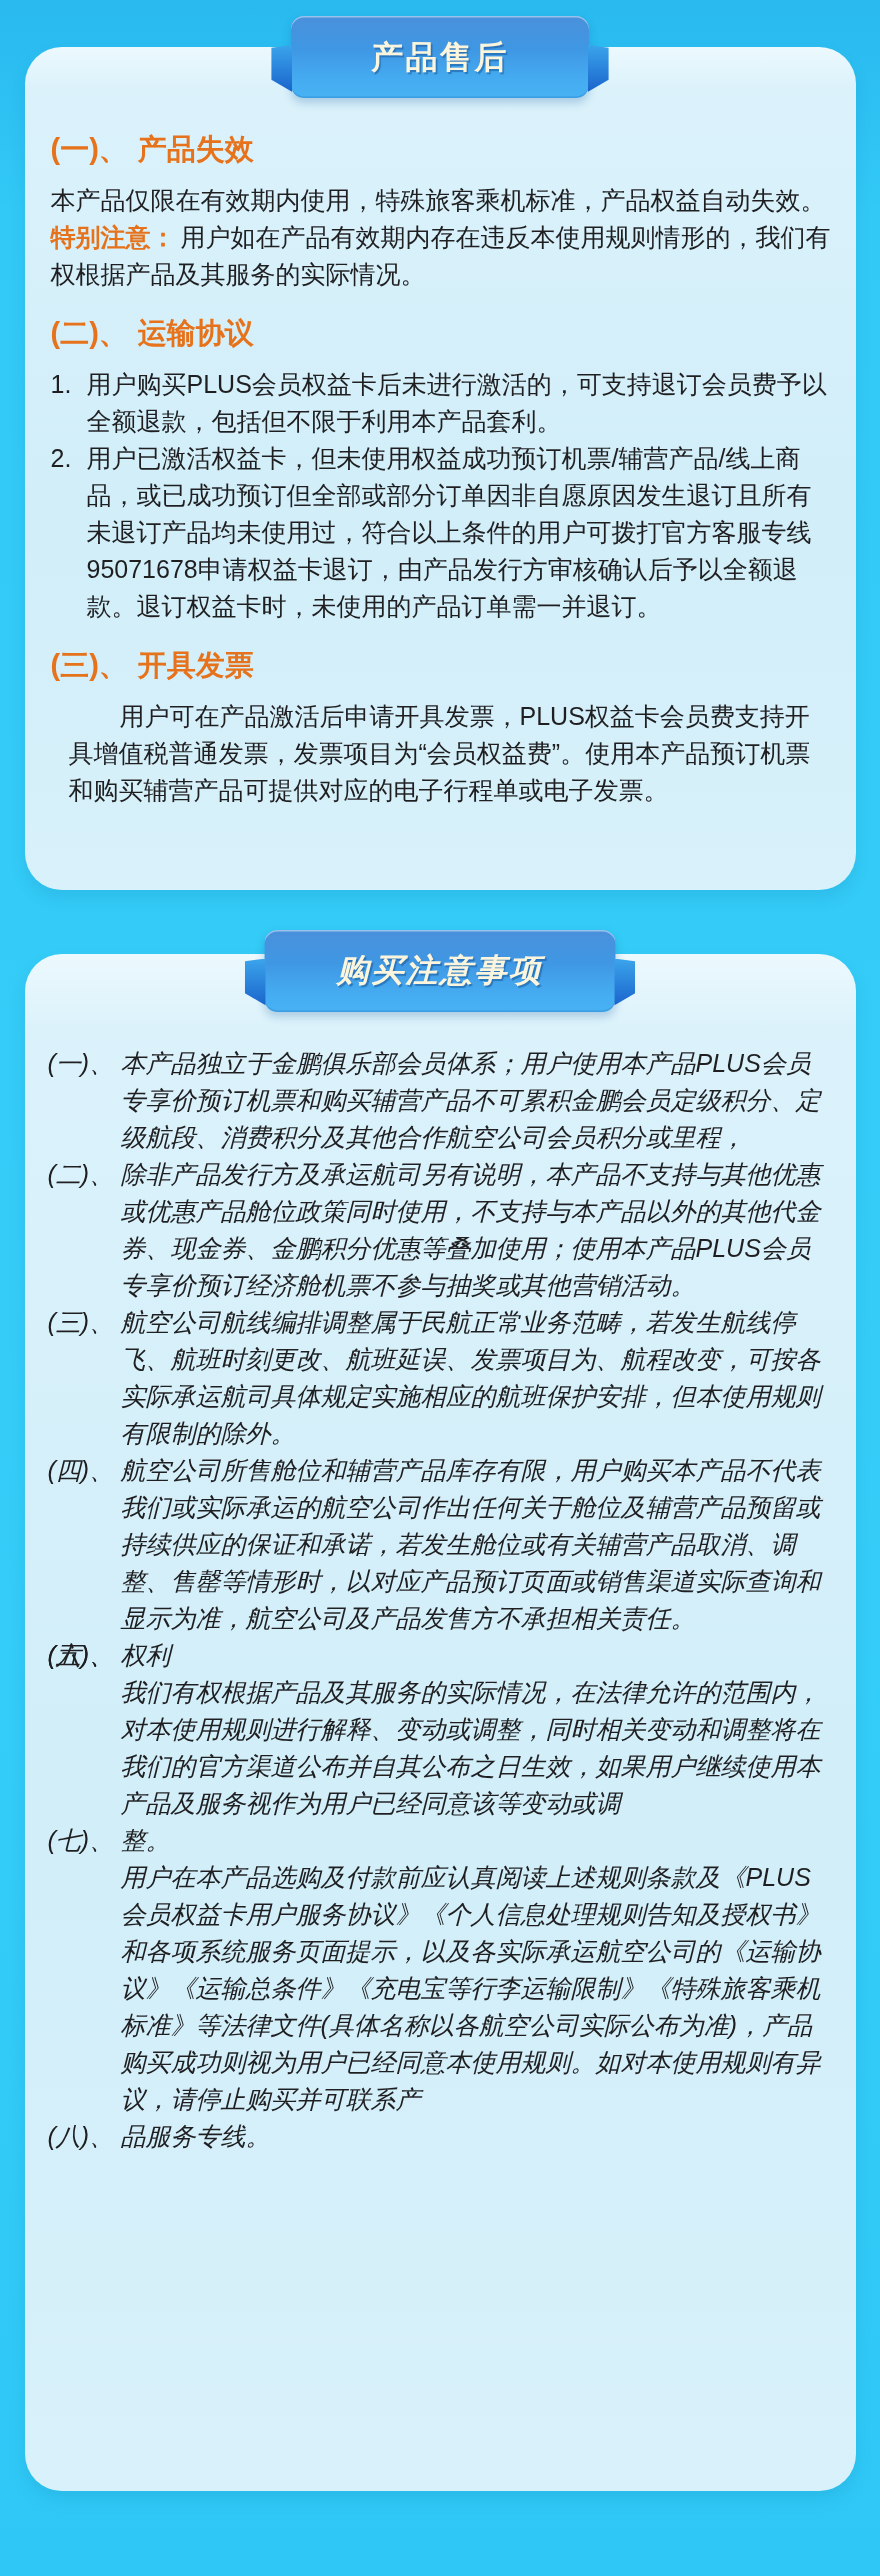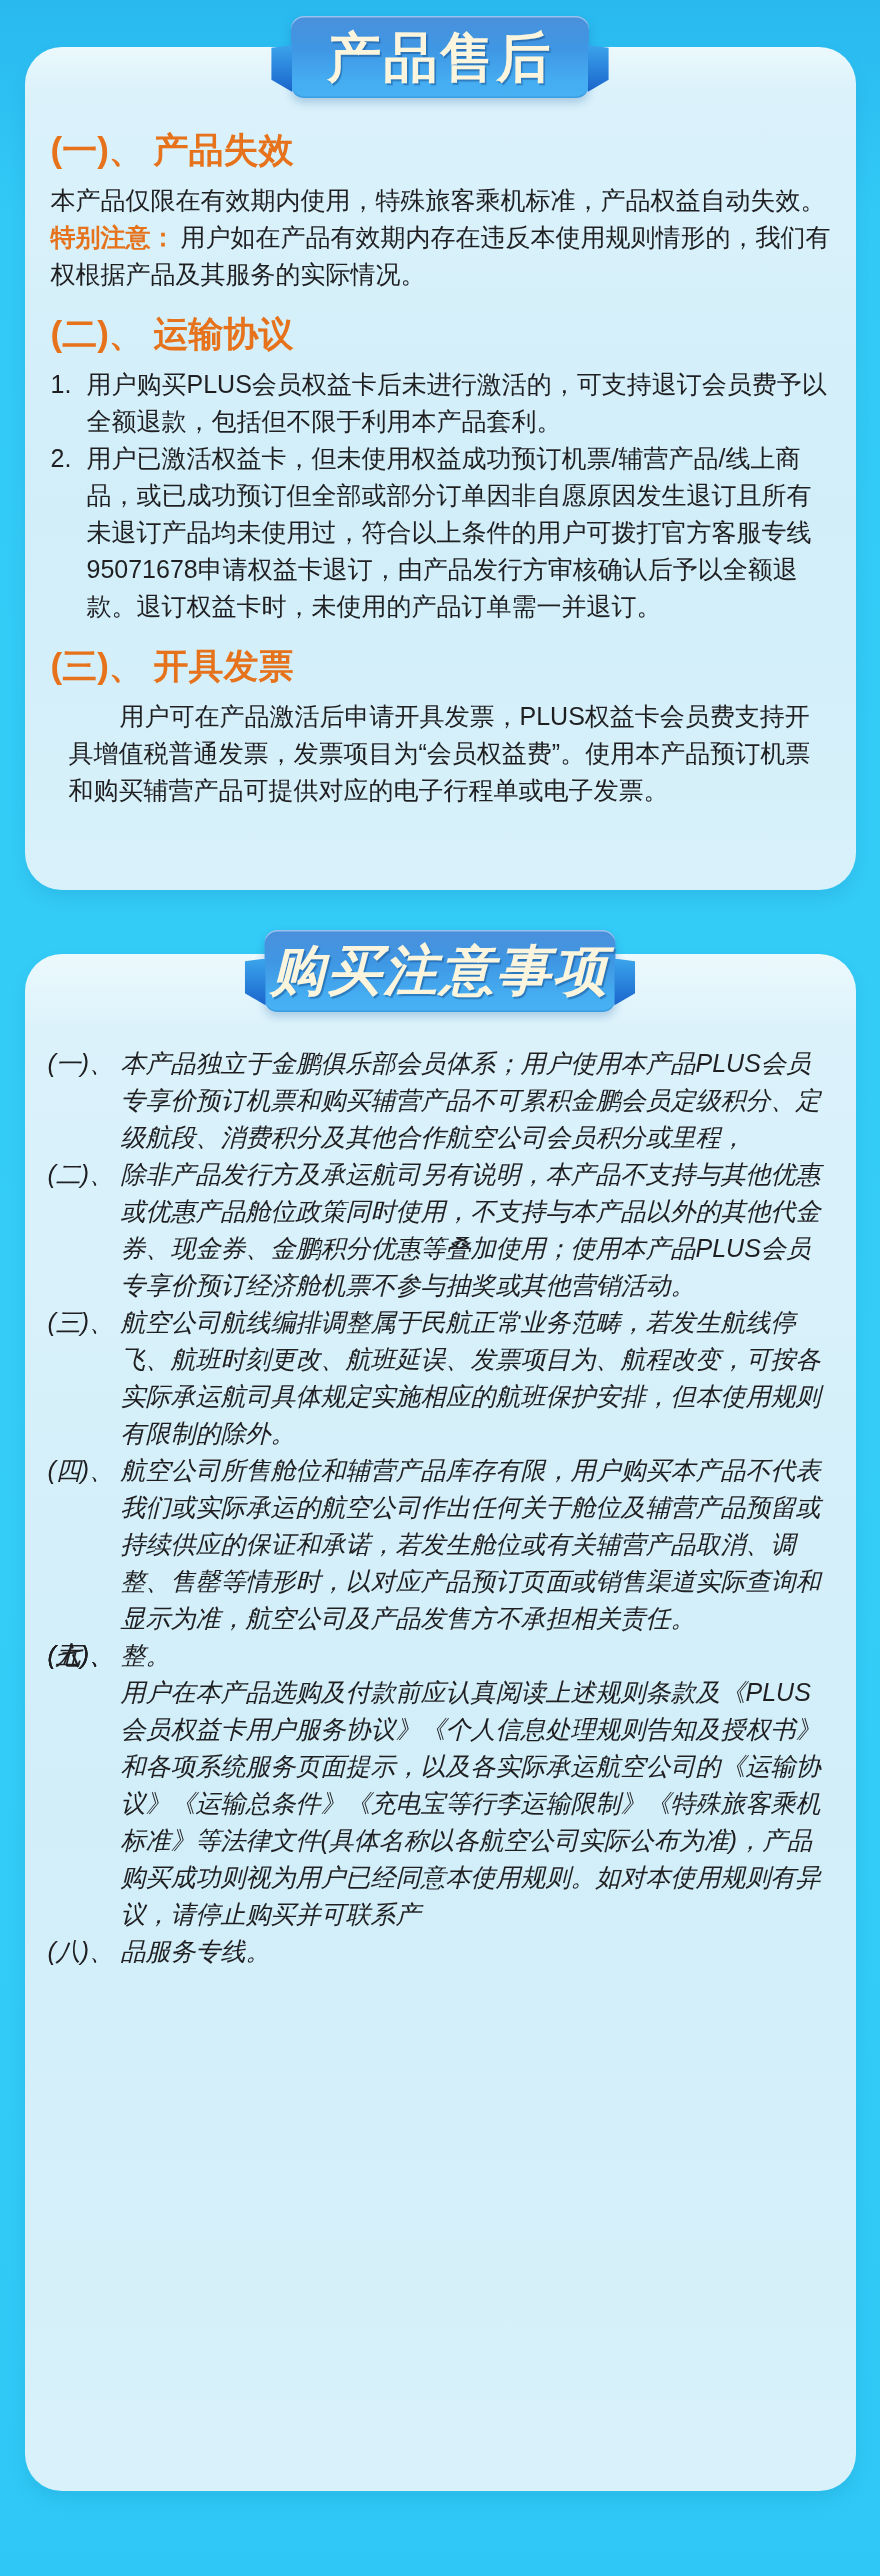--- a/index.html
+++ b/index.html
@@ -32,30 +32,30 @@
   }
   .ribbon--one{top:-31px;width:298px;}
   .ribbon--two{top:-24.5px;width:351px;}
   .ribbon::before,.ribbon::after{
     content:"";position:absolute;top:29px;width:21px;height:47px;z-index:-1;
     background:linear-gradient(180deg,#3ba4ec 0%,#1a64cb 100%);
   }
   .ribbon::before{left:-19.6px;clip-path:polygon(0 6%,100% 0,100% 100%,0 74%);}
   .ribbon::after{right:-19.6px;clip-path:polygon(0 0,100% 6%,100% 74%,0 100%);}
   .ribbon-label{
-    font-size:54px;font-weight:700;letter-spacing:2.4px;color:#fbf5dd;
+    font-size:32px;font-weight:700;letter-spacing:2.4px;color:#fbf5dd;
     text-shadow:1.6px 2.4px 0.8px rgba(24,86,152,.55);white-space:nowrap;
   }
 
   .panel-body{overflow:hidden;height:100%;box-sizing:border-box;}
   .panel--one .panel-body{padding:83px 24.5px 0 26px;}
   .panel--two .panel-body{padding:91px 29px 0 23px;}
 
   h2.sec{
-    font-size:35px;line-height:39px;font-weight:700;color:#e6731c;
+    font-size:29px;line-height:39px;font-weight:700;color:#e6731c;
     margin:21px 0 13px;
   }
   h2.sec:first-child{margin-top:0;}
   h2.sec .sec-title{margin-left:9.8px;}
 
   p.body-p{margin:0;}
   .note-label{color:#e6731c;font-weight:700;margin-right:4.9px;}
   .para-lead{padding-left:18px;text-indent:51px;}
 
   ol.c1-list{list-style:none;margin:0;padding:0;}
@@ -136,20 +136,22 @@
             <span class="li-num">(四)、</span>
             <span class="li-text">航空公司所售舱位和辅营产品库存有限，用户购买本产品不代表我们或实际承运的航空公司作出任何关于舱位及辅营产品预留或持续供应的保证和承诺，若发生舱位或有关辅营产品取消、调整、售罄等情形时，以对应产品预订页面或销售渠道实际查询和显示为准，航空公司及产品发售方不承担相关责任。</span>
           </li>
 
           <li>
             <span class="li-num">(五)、</span>
           </li>
 
           <li>
             <span class="li-num">(六)、</span>
+            <span class="li-text">权利
+我们有权根据产品及其服务的实际情况，在法律允许的范围内，对本使用规则进行解释、变动或调整，同时相关变动和调整将在我们的官方渠道公布并自其公布之日生效，如果用户继续使用本产品及服务视作为用户已经同意该等变动或调</span>
           </li>
 
           <li>
             <span class="li-num">(七)、</span>
             <span class="li-text">整。
 用户在本产品选购及付款前应认真阅读上述规则条款及《PLUS会员权益卡用户服务协议》《个人信息处理规则告知及授权书》和各项系统服务页面提示，以及各实际承运航空公司的《运输协议》《运输总条件》《充电宝等行李运输限制》《特殊旅客乘机标准》等法律文件(具体名称以各航空公司实际公布为准)，产品购买成功则视为用户已经同意本使用规则。如对本使用规则有异议，请停止购买并可联系产</span>
           </li>
 
           <li>
             <span class="li-num">(八)、</span>

